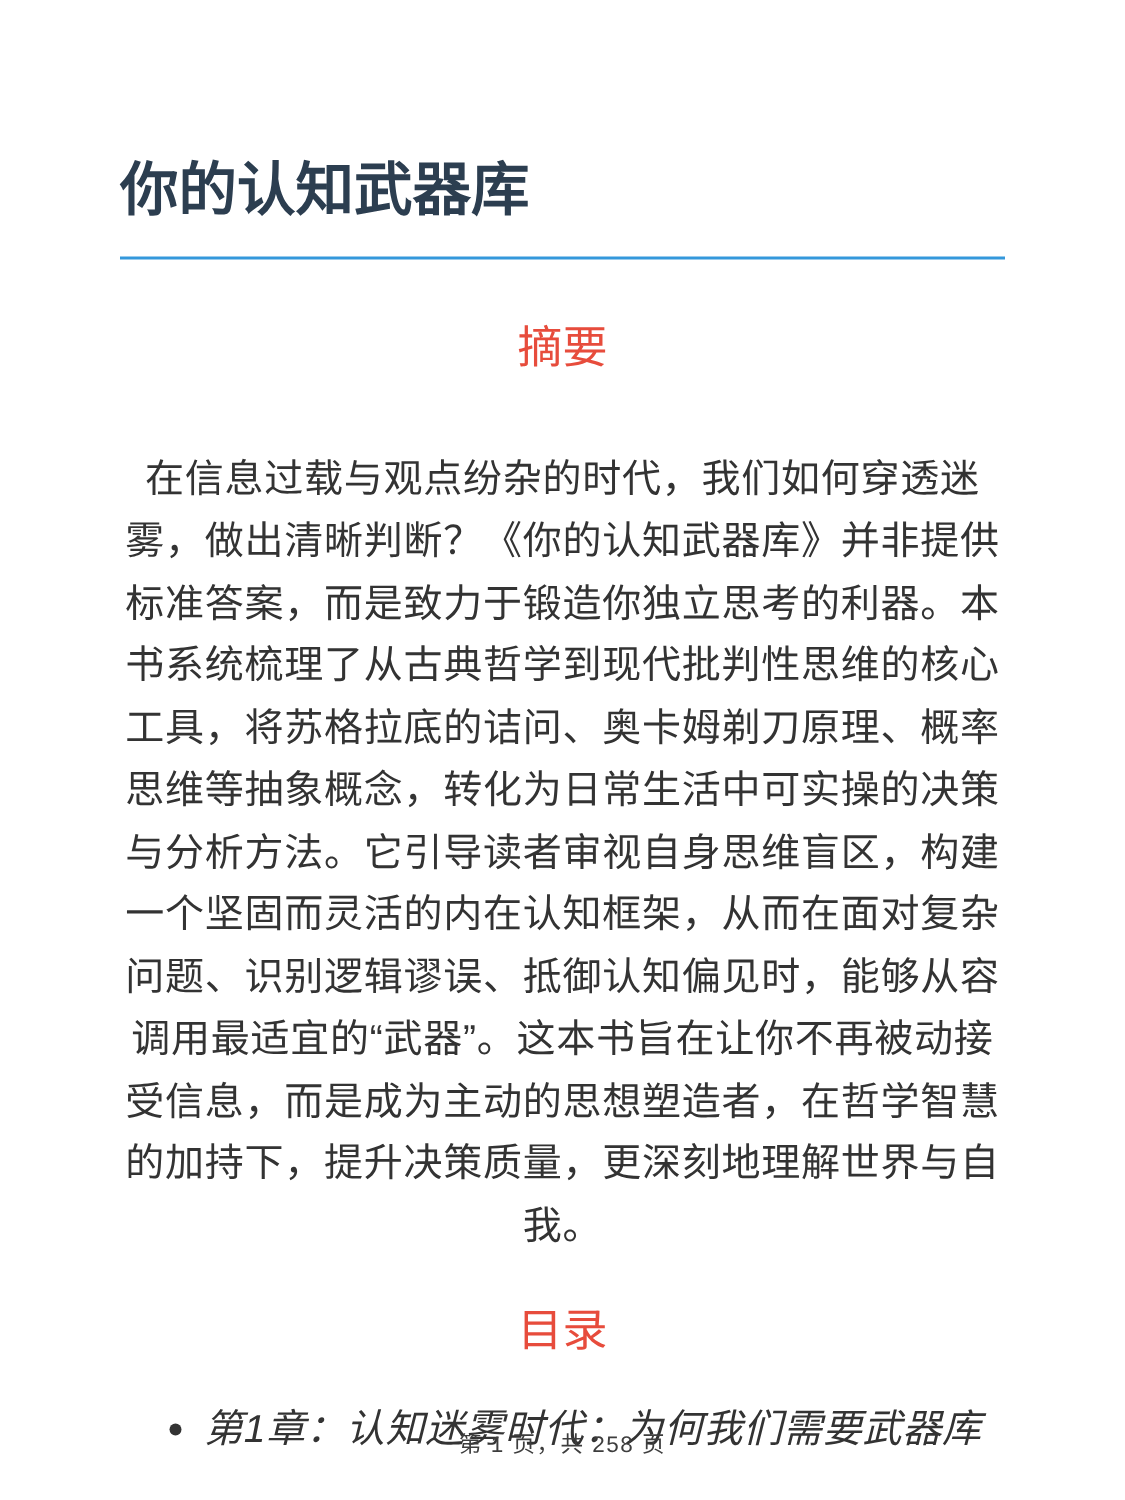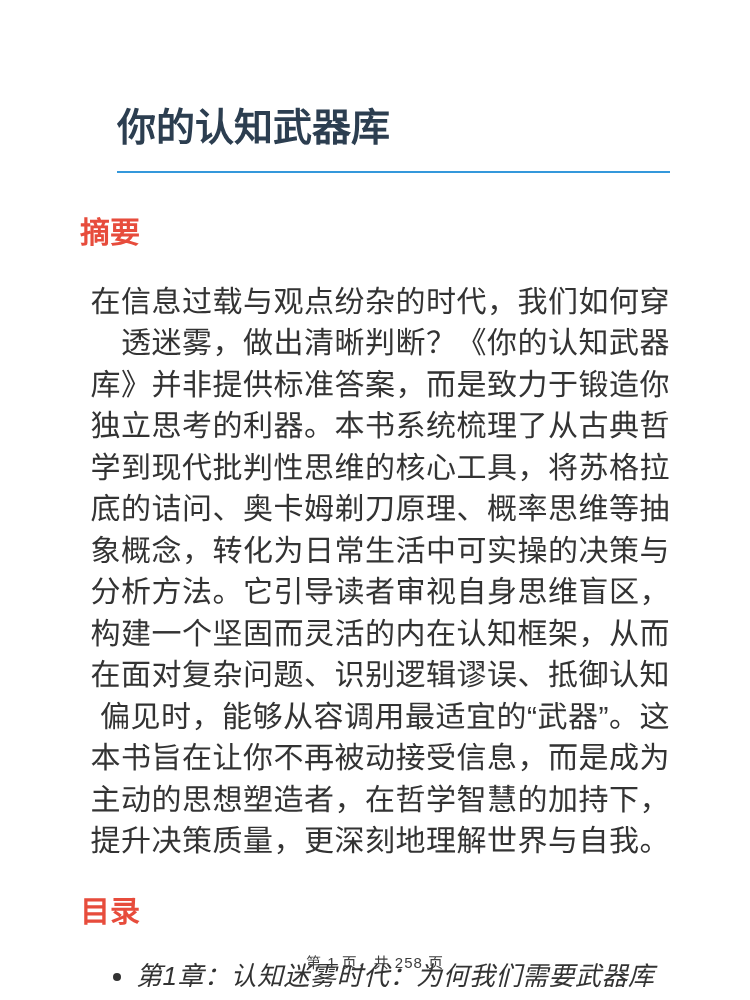--- a/index.html
+++ b/index.html
@@ -20,39 +20,39 @@
     overflow: hidden;
   }
 
   .doc-title {
     font-size: 39px;
     font-weight: 700;
     color: #2c3e50;
     line-height: 1.25;
     padding-bottom: 18px;
     border-bottom: 2px solid #3498db;
-    margin-left: 37px;
   }
 
   .section-heading {
     font-size: 30px;
-    font-weight: 700;
+    font-weight: 400;
     color: #e74c3c;
     line-height: 1.2;
+    text-align: center;
   }
 
   .heading-abstract { margin-top: 42px; }
   .heading-toc      { margin-top: 32px; }
 
   .abstract-text {
-    margin-top: 30px;
-    font-size: 30px;
+    margin-top: 48px;
+    font-size: 26px;
     line-height: 41.5px;
     color: #333333;
-    text-align: right;
+    text-align: center;
     letter-spacing: 0.5px;
   }
 
   .toc-list {
     margin-top: 26px;
     padding-left: 56px;
     list-style: disc outside;
     font-style: italic;
   }
 

